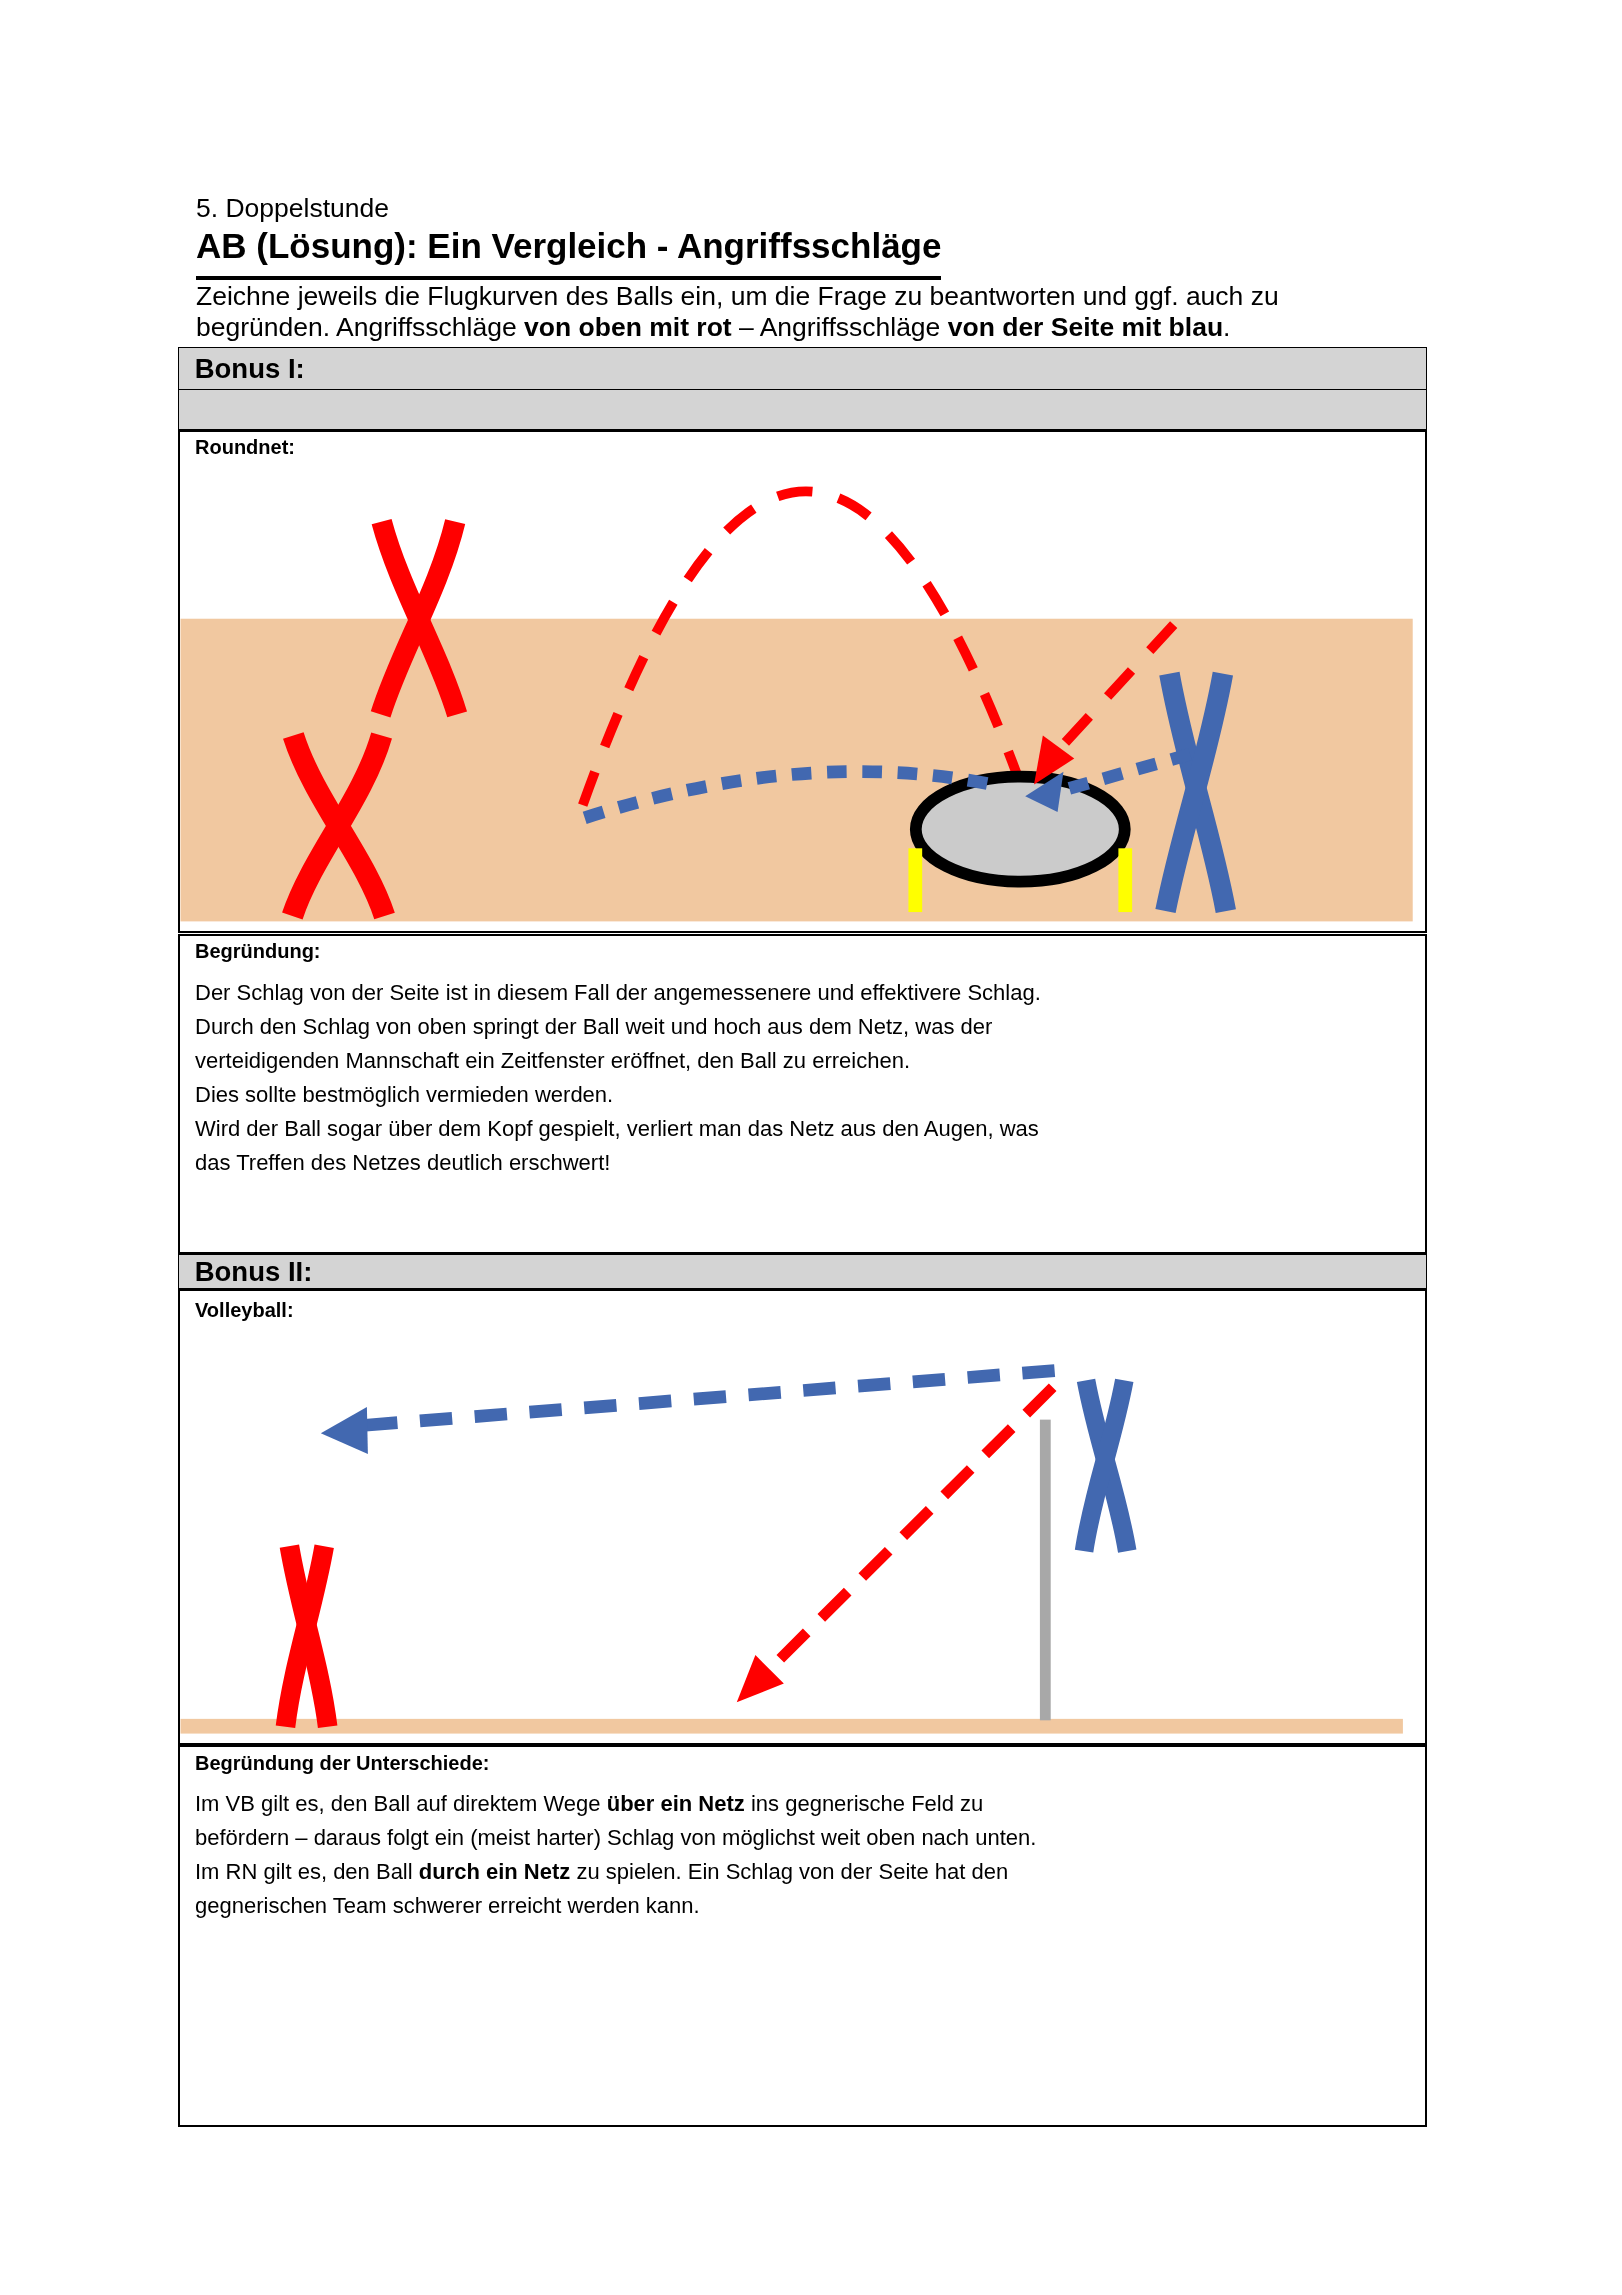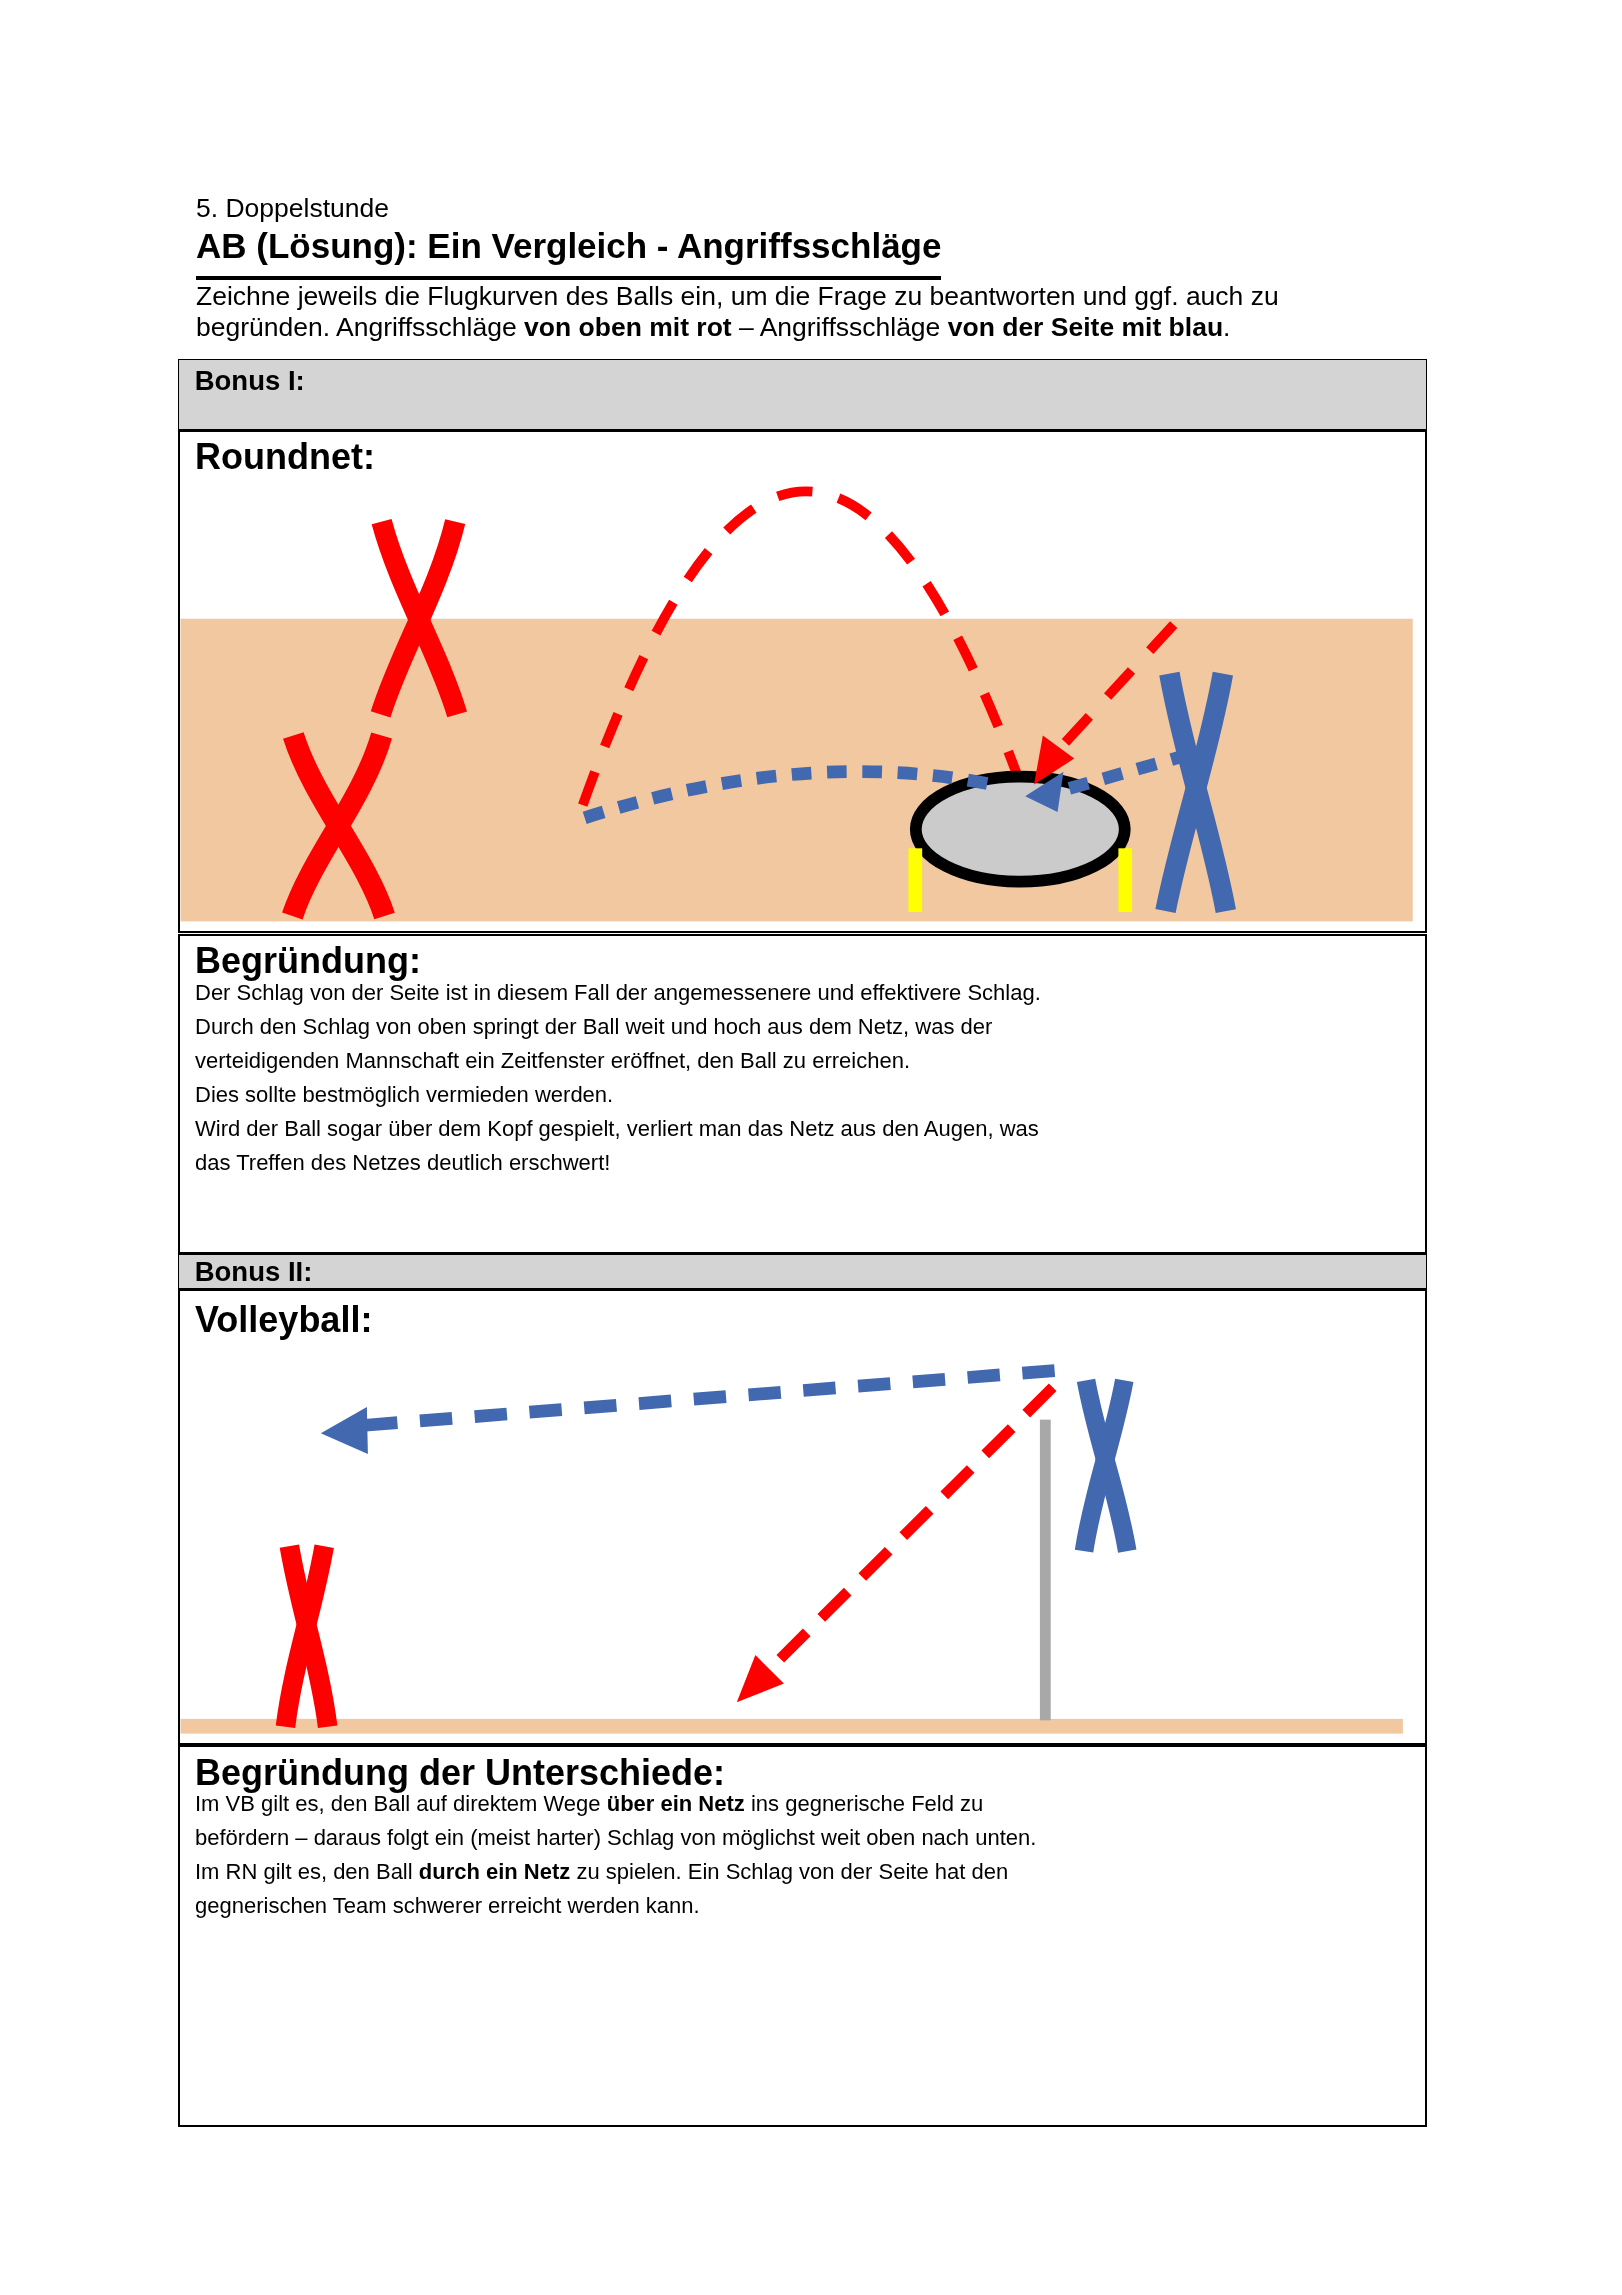--- a/index.html
+++ b/index.html
@@ -19,29 +19,29 @@
     left:196px; top:226px; font-size:35px; font-weight:bold; white-space:nowrap;
     display:inline-block; padding-bottom:10px; border-bottom:4.4px solid var(--ink);
   }
   .intro{left:196px; top:281px; font-size:26.5px; line-height:31px;}
   .intro .tl{white-space:nowrap;}
   .bar{
     left:178px; width:1249px; background:var(--bar_gray);
     border:1.5px solid var(--ink); display:flex; align-items:center;
   }
   .bar-label{font-size:27.5px; font-weight:bold; padding-left:15.7px; white-space:nowrap;}
-  #bar1a{top:359px; height:43px;}
+  #bar1a{top:347px; height:43px;}
   #bar1b{top:390px; height:40px; border-top:0;}
   #bar2{top:1254px; height:35px;}
   .box{left:178px; width:1249px; background:#ffffff; border:2.5px solid var(--ink);}
   #box1{top:430px;  height:503px;}
   #box2{top:934px; height:320px;}
   #box3{top:1289px; height:456px;}
   #box4{top:1745px; height:382px;}
-  .boxheading{font-size:36px; font-weight:bold; white-space:nowrap;}
+  .boxheading{font-size:20px; font-weight:bold; white-space:nowrap;}
   #roundnet-heading{left:195px; top:436px;}
   #begruendung1-heading{left:195px; top:940px;}
   #volleyball-heading{left:195px; top:1299px;}
   #begruendung2-heading{left:195px; top:1752px;}
   .bodytext{font-size:22px; line-height:34px;}
   .bodytext .tl{white-space:nowrap;}
   #begruendung1-body{left:195px; top:976px;}
   #begruendung2-body{left:195px; top:1787px;}
   svg.diagram{position:absolute; display:block;}
   #roundnet-svg{left:180px; top:433px; width:1244px; height:499px;}

